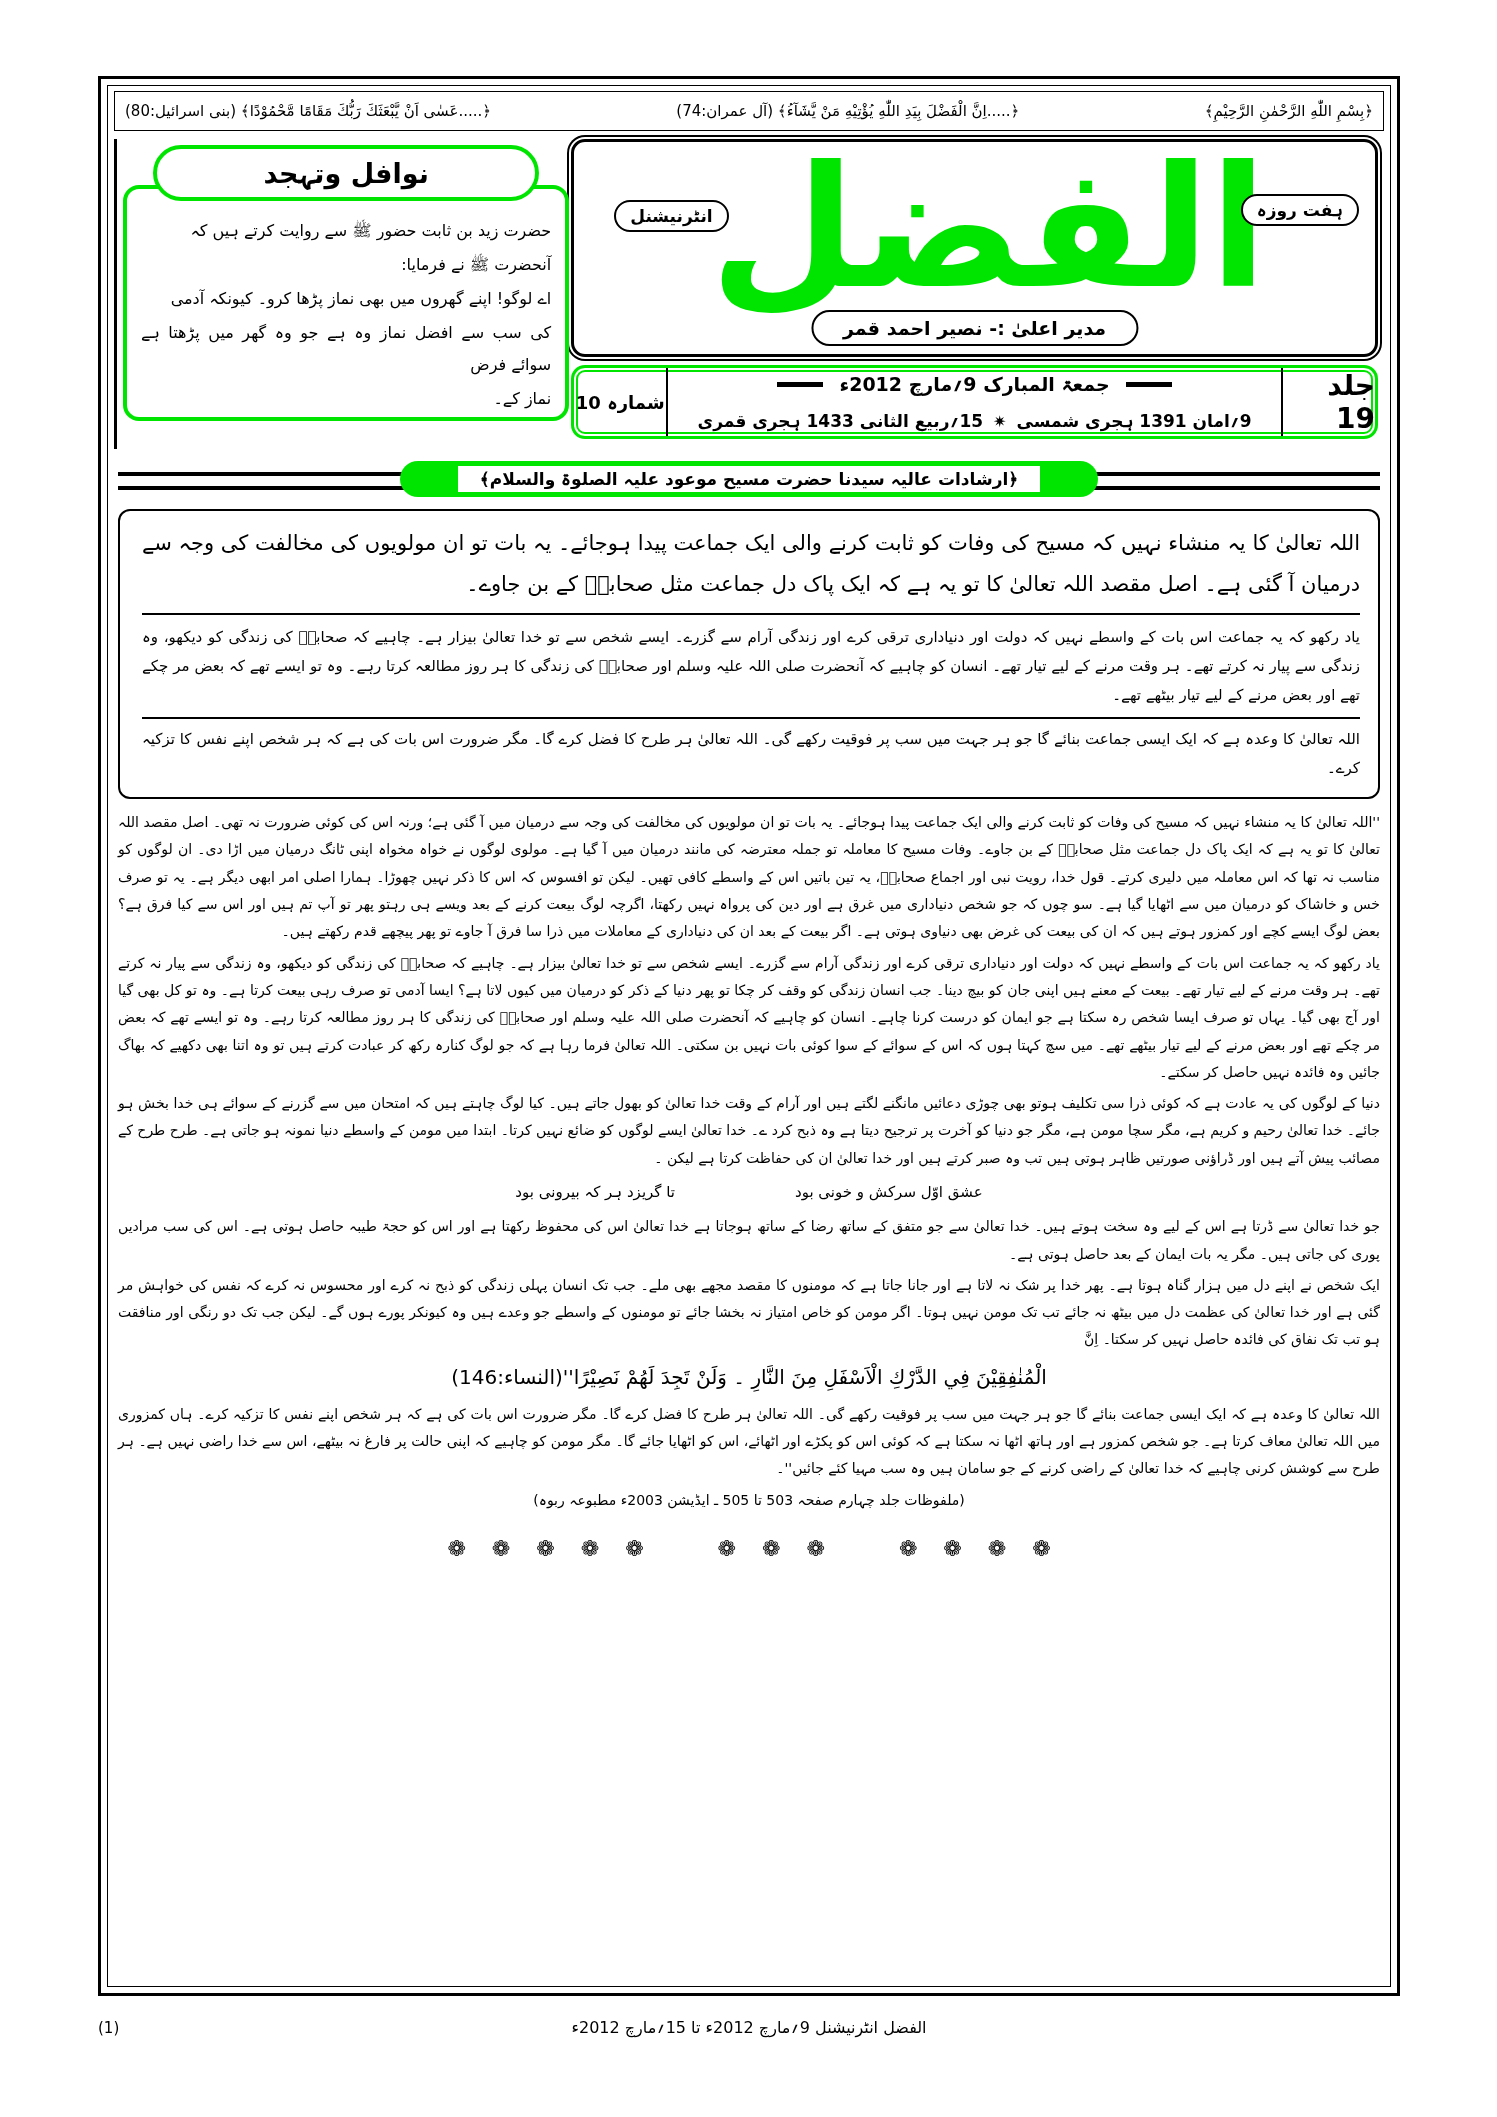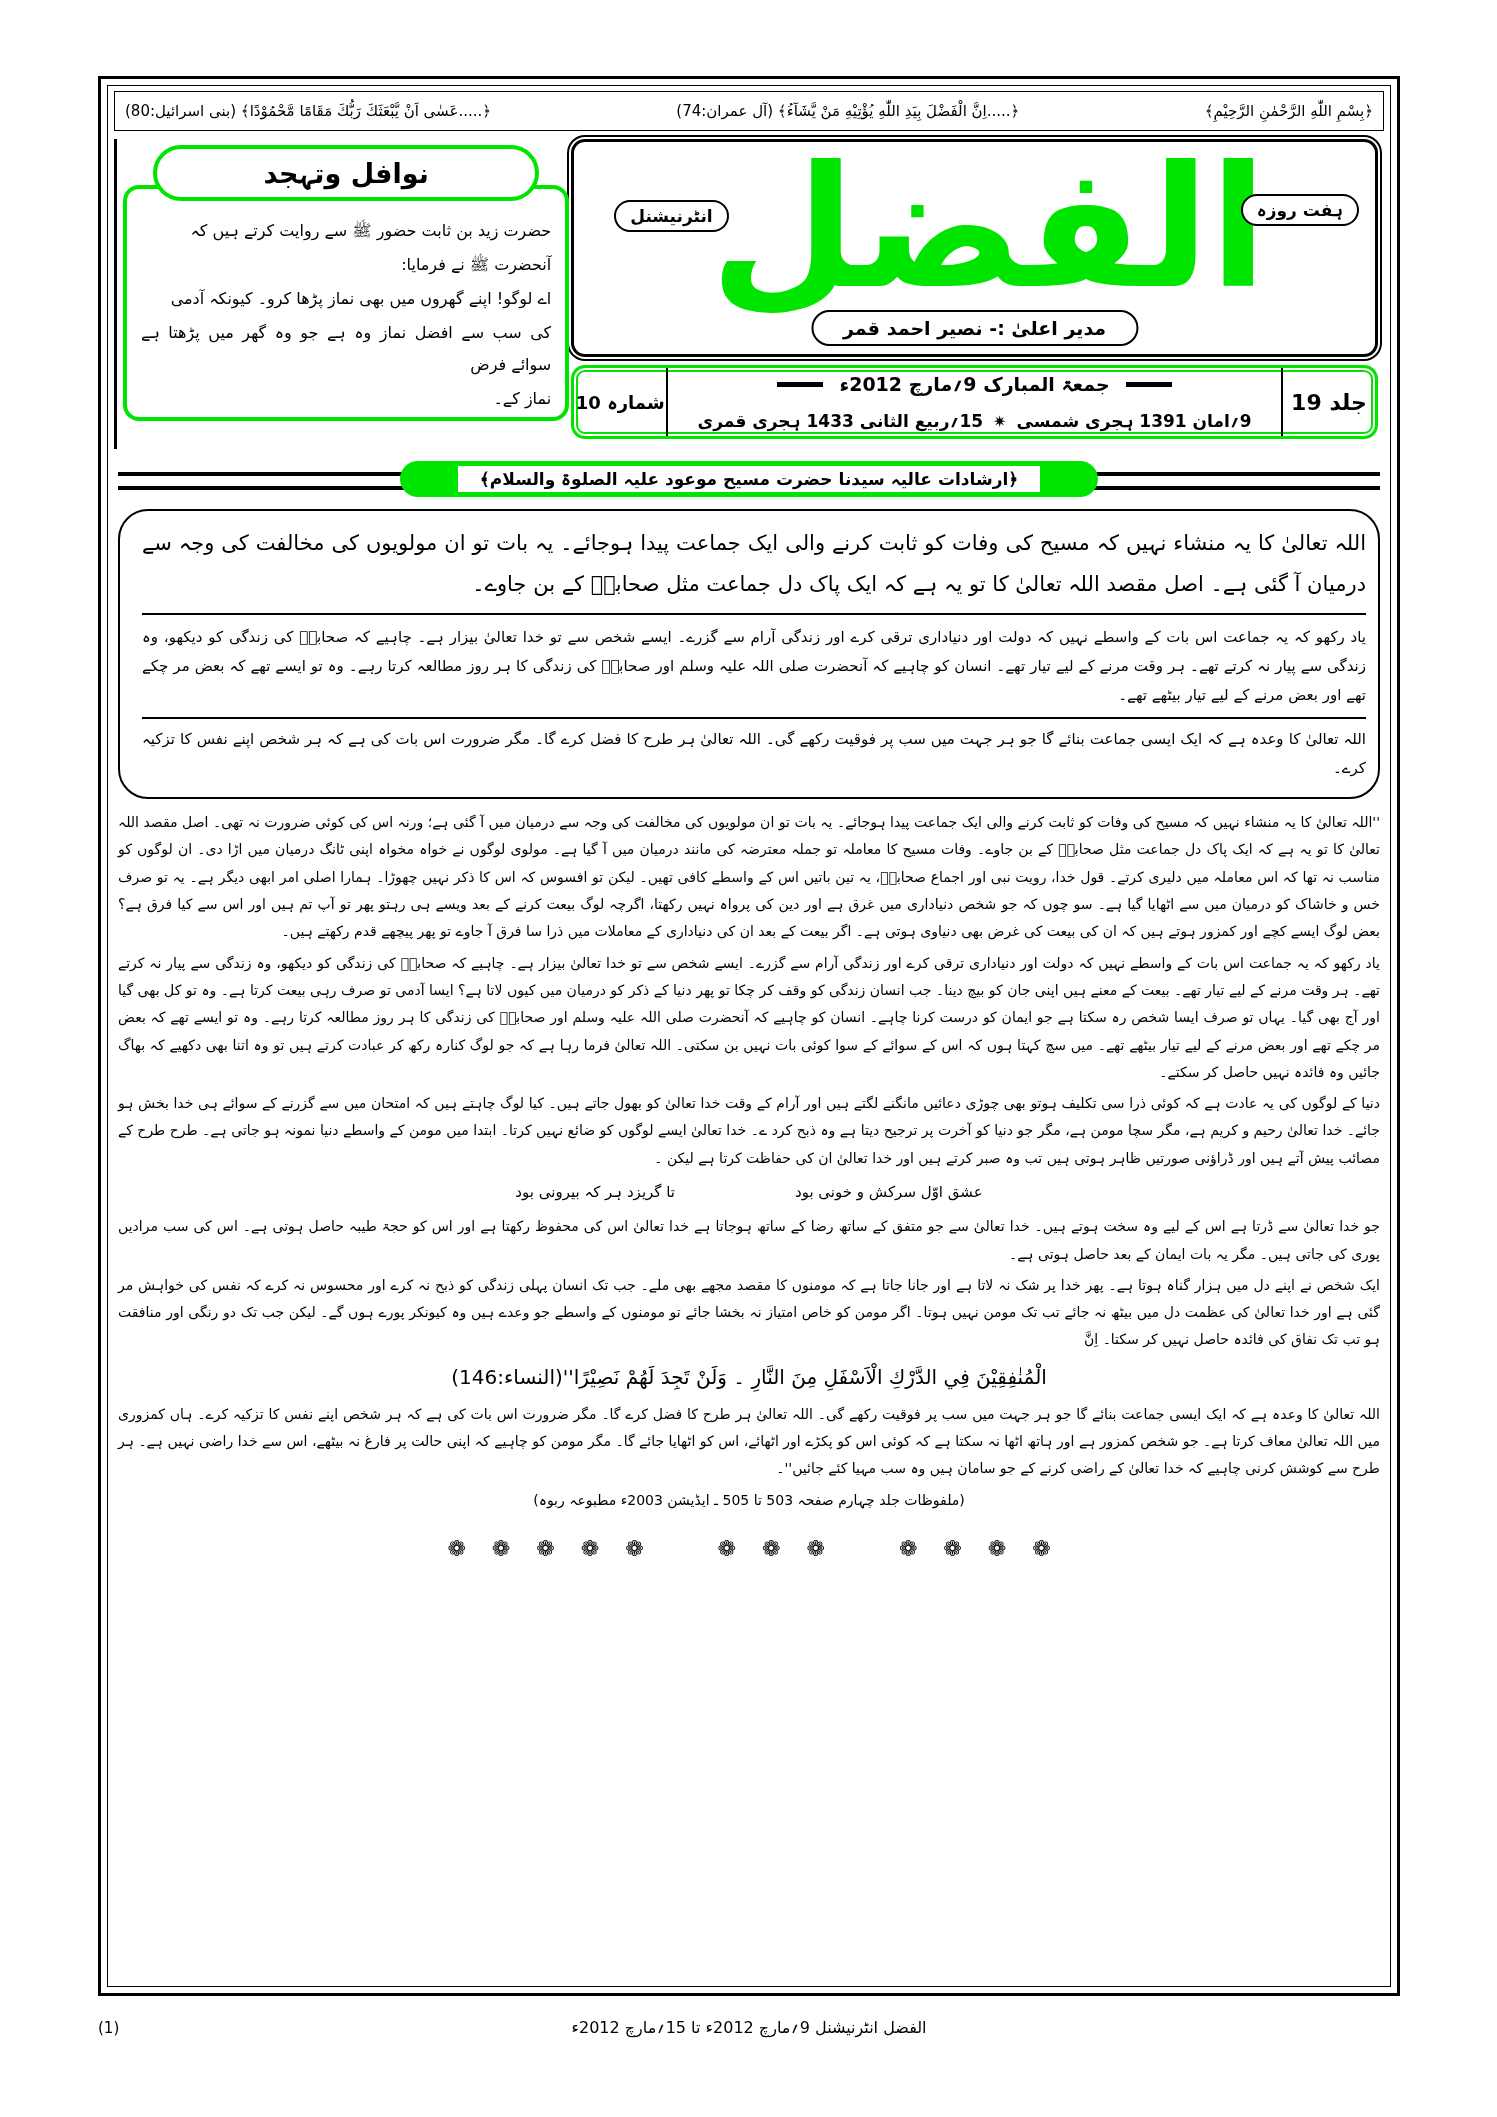--- a/index.html
+++ b/index.html
@@ -126,21 +126,21 @@
     direction: rtl;
     align-items: stretch;
     box-sizing: border-box;
     box-shadow: inset 0 0 0 2px #fff, inset 0 0 0 4px #00e500;
   }
   .vol-cell {
     width: 92px;
     display: flex;
     align-items: center;
     justify-content: center;
-    font-size: 22px;
+    font-size: 28px;
     font-weight: bold;
     border-left: 2px solid #000;
     direction: rtl;
   }
   .issue-cell {
     width: 92px;
     display: flex;
     align-items: center;
     justify-content: center;
     font-size: 18px;
@@ -255,22 +255,22 @@
     font-size: 17px;
     font-weight: bold;
     white-space: nowrap;
     direction: rtl;
   }
 
   
   .quote-box {
     margin: 8px 10px 0 10px;
     border: 2px solid #000;
-    border-radius: 30px;
-    padding: 12px 12px 8px 22px;
+    border-radius: 12px;
+    padding: 12px 18px 8px 22px;
     direction: rtl;
     box-sizing: border-box;
   }
   .quote-lead {
     font-size: 21px;
     line-height: 1.95;
     text-align: justify;
     font-weight: 500;
     border-bottom: 2px solid #000;
     padding-bottom: 8px;

